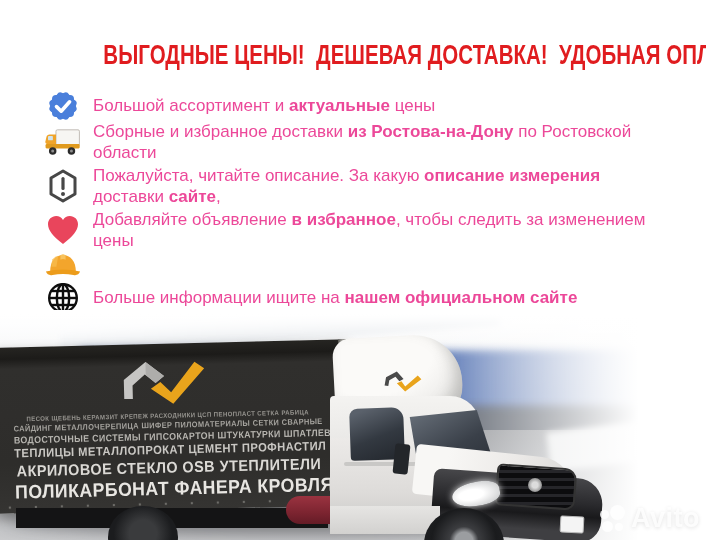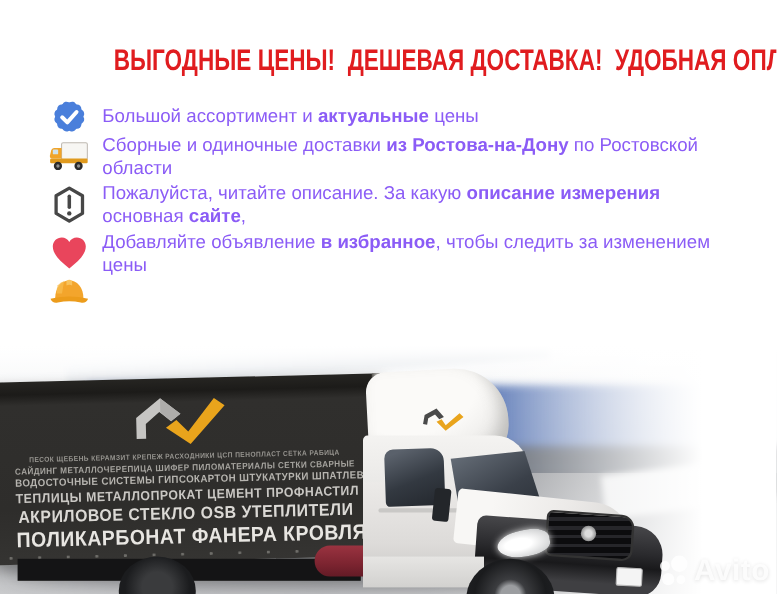--- a/index.html
+++ b/index.html
@@ -16,21 +16,21 @@
   .headline {
     display:inline-block; font-weight:700; font-size:27px; line-height:30px;
     color:#e01c1f; white-space:pre; letter-spacing:0;
     transform:scaleX(0.76); transform-origin:center;
   }
 
   
   .row { position:absolute; left:44px; width:630px; display:flex; align-items:center; }
   .row .ic { flex:0 0 38px; height:38px; margin-right:11px; display:flex; align-items:center; justify-content:center; }
   .row .ic svg { display:block; }
-  .row .txt { font-size:17px; line-height:21.5px; color:#8b5cf6; }
+  .row .txt { font-size:17px; line-height:21.5px; color:#ec4899; }
   #row1 { top:87px;  height:38px; }
   #row2 { top:123px; height:38px; }
   #row3 { top:161px; height:50px; }
   #row4 { top:211px; height:38px; }
   #row5 { top:245px; height:38px; }
   #row6 { top:279px; height:38px; }
 
   
   .photo { position:absolute; left:0; top:310px; width:706px; height:230px; overflow:hidden; }
   .photo > div, .photo > svg { position:absolute; }
@@ -162,32 +162,32 @@
         <rect x="12.5" y="3" width="25" height="16.5" rx="1.5" fill="#f7f6f3" stroke="#beb9b1" stroke-width="1"></rect>
         <path d="M12.5 8 H5.5 C4 8 2.8 9 2.4 10.4 L1.2 15.5 C0.9 16.9 1.8 18.2 3.2 18.2 H12.5 Z" fill="#f0a42a"></path>
         <rect x="4" y="9.6" width="5.2" height="4.6" rx="0.9" fill="#cfe3ee"></rect>
         <rect x="1.4" y="18.2" width="36.4" height="4.6" rx="1.2" fill="#e09a1e"></rect>
         <circle cx="9" cy="25.5" r="4" fill="#2b2b2b"></circle>
           <circle cx="9" cy="25.5" r="1.6" fill="#8f8f8f"></circle>
         <circle cx="29" cy="25.5" r="4" fill="#2b2b2b"></circle>
           <circle cx="29" cy="25.5" r="1.6" fill="#8f8f8f"></circle>
       </svg>
     </span>
-    <div class="txt"><span class="i">Сборные</span><span> и одиночные доставки </span><span class="b">из Ростова-на-Дону</span><span> по Ростовской области</span></div>
+    <div class="txt"><span class="i">Сборные</span><span> и избранное доставки </span><span class="b">из Ростова-на-Дону</span><span> по Ростовской области</span></div>
   </div>
 
   <div class="row" id="row3">
     <span class="ic">
       <svg width="36" height="36" viewBox="0 0 36 36">
         <path d="M18 3 L30 10 V26 L18 33 L6 26 V10 Z" fill="none" stroke="#474747" stroke-width="3" stroke-linejoin="round"></path>
         <line x1="18" y1="10.5" x2="18" y2="20.5" stroke="#474747" stroke-width="3.2" stroke-linecap="round"></line>
         <circle cx="18" cy="26" r="2" fill="#474747"></circle>
       </svg>
     </span>
-    <div class="txt"><span>Пожалуйста, читайте описание. За какую </span><span class="b">описание измерения</span><span> основная </span><span class="b">сайте</span><span>,</span><br></div>
+    <div class="txt"><span>Пожалуйста, читайте описание. За какую </span><span class="b">описание измерения</span><span> доставки </span><span class="b">сайте</span><span>,</span><br></div>
   </div>
 
   <div class="row" id="row4">
     <span class="ic">
       <svg width="36" height="34" viewBox="0 0 36 34">
         <path d="M18 31 C8.5 23.5 3 17.5 3 11.2 C3 6.6 6.6 3 11.2 3 C14 3 16.6 4.5 18 6.9 C19.4 4.5 22 3 24.8 3 C29.4 3 33 6.6 33 11.2 C33 17.5 27.5 23.5 18 31 Z" fill="#e9455c"></path>
       </svg>
     </span>
     <div class="txt"><span>Добавляйте объявление </span><span class="b">в избранное</span><span>, чтобы следить за изменением цены</span></div>
   </div>
@@ -196,20 +196,33 @@
     <span class="ic">
       <svg width="38" height="34" viewBox="0 0 40 34">
         <path d="M6.5 24.5 C6.5 14.5 12.2 7.5 20 7.5 C27.8 7.5 33.5 14.5 33.5 24.5 Z" fill="#f3a52c"></path>
         <path d="M17.3 8 Q20 5.6 22.7 8 L22.7 12.4 Q20 11 17.3 12.4 Z" fill="#f8c35e"></path>
         <path d="M9 12 Q12 8.6 15 8.2 L13 20 L8 20 Q7.6 15 9 12 Z" fill="#f8bb4d" opacity=".8"></path>
         <path d="M2 25 q18 -4.4 36 0 q-1.8 4.6 -7 3.6 q-11 -2.2 -22 0 q-5.2 1 -7 -3.6 z" fill="#ec9c1b"></path>
       </svg>
     </span>
   </div>
 
+  <div class="row" id="row6">
+    <span class="ic">
+      <svg width="36" height="36" viewBox="0 0 36 36" fill="none" stroke="#0d0d0d" stroke-width="2.4">
+        <circle cx="18" cy="18" r="13.8"></circle>
+        <ellipse cx="18" cy="18" rx="6.2" ry="13.8"></ellipse>
+        <line x1="18" y1="4.2" x2="18" y2="31.8"></line>
+        <line x1="4.2" y1="18" x2="31.8" y2="18"></line>
+        <line x1="6.2" y1="11" x2="29.8" y2="11"></line>
+        <line x1="6.2" y1="25" x2="29.8" y2="25"></line>
+      </svg>
+    </span>
+    <div class="txt"><span>Больше информации ищите на </span><span class="b">нашем официальном сайте</span></div>
+  </div>
 
   <div class="photo">
     <div class="p-sky"></div>
     <div class="p-roof"></div>
     <div class="p-building"></div>
     <div class="p-lumber"></div>
     <div class="p-asphalt"></div>
     <div class="p-platform"></div>
     <div class="p-fade-right"></div>
     <div class="p-fade-top"></div>

